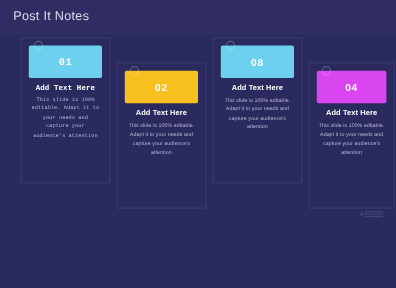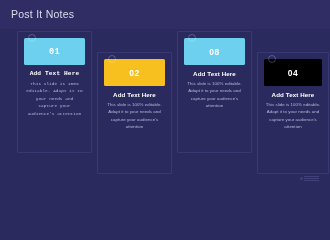--- a/index.html
+++ b/index.html
@@ -189,21 +189,21 @@
         <span class="pin"></span>
         <div class="card-number" style="color: rgb(255, 255, 255);">08</div>
       </div>
       <div class="card-body">
         <div class="card-heading" style="color: rgb(255, 255, 255);">Add Text Here</div>
         <div class="card-text" style="color: rgb(185, 183, 214);">This slide is 100% editable. Adapt it to your needs and capture your audience's attention</div>
       </div>
     </div>
 
     <div class="card" id="card-4" style="border-color: rgb(58, 56, 114);">
-      <div class="card-header" style="background: #000000;">
+      <div class="card-header" style="background: #d946ef;">
         <span class="pin"></span>
         <div class="card-number" style="color: rgb(255, 255, 255);">04</div>
       </div>
       <div class="card-body">
         <div class="card-heading" style="color: rgb(255, 255, 255);">Add Text Here</div>
         <div class="card-text" style="color: rgb(185, 183, 214);">This slide is 100% editable. Adapt it to your needs and capture your audience's attention</div>
       </div>
     </div>
 
   </div>

